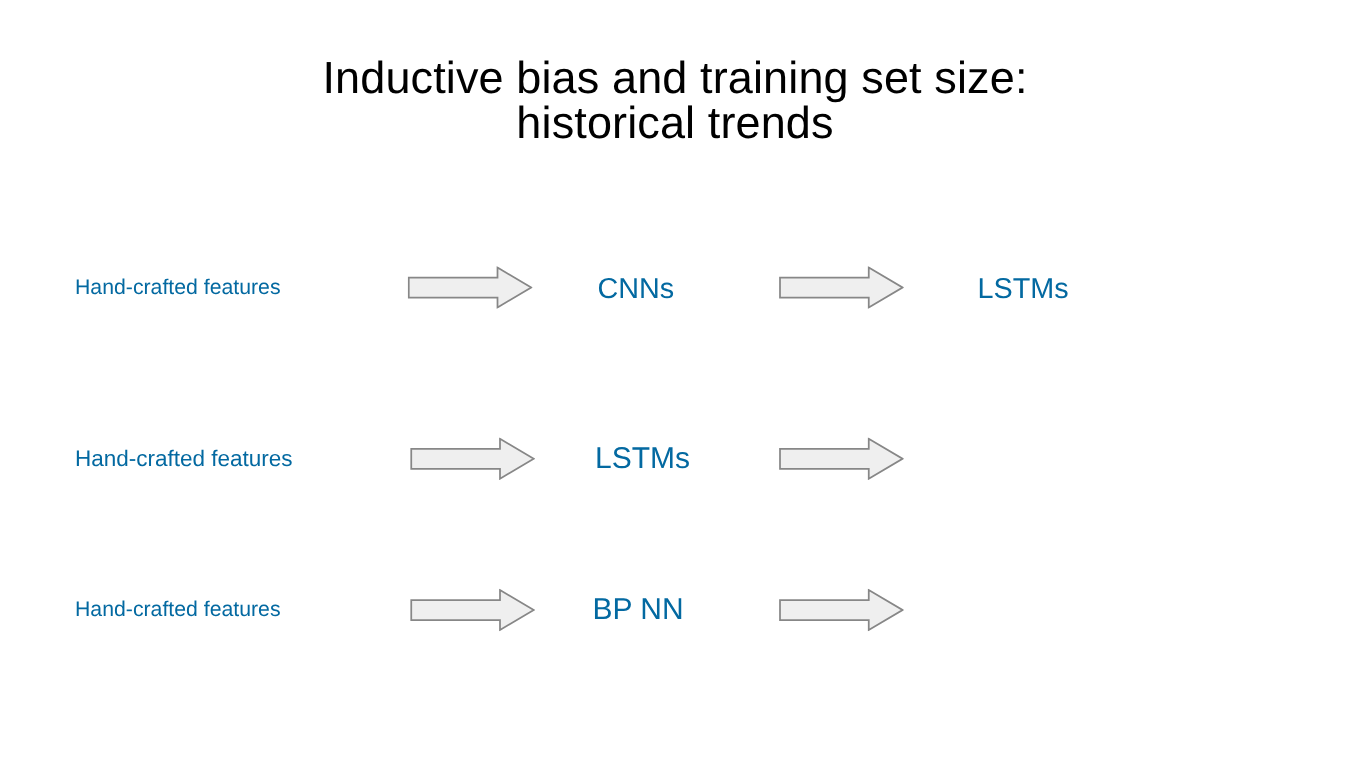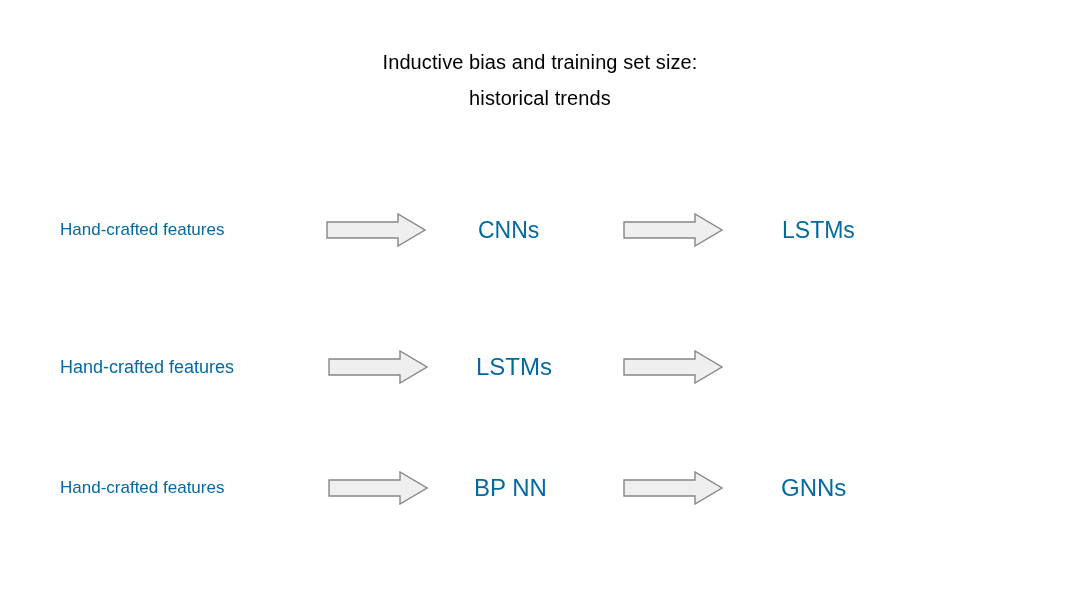--- a/index.html
+++ b/index.html
@@ -17,21 +17,21 @@
     -webkit-font-smoothing: antialiased;
   }
 
   
   .slide-title {
     position: absolute;
     left: 0;
     top: 44px;
     width: 1080px;
     text-align: center;
-    font-size: 20px;
+    font-size: 36px;
     line-height: 36px;
     font-weight: 400;
     color: #000000;
     letter-spacing: 0.1px;
   }
   .slide-title .title-line {
     display: block;
   }
 
   
@@ -166,14 +166,13 @@
   </div>
 
   <div class="cell cell-mid">BP NN</div>
 
   <div class="arrow-slot slot-b">
     <svg class="block-arrow" viewBox="0 0 100 34" aria-hidden="true">
       <polygon points="1,9 72,9 72,1 99,17 72,33 72,25 1,25"></polygon>
     </svg>
   </div>
 
-  <div class="cell cell-target">GNNs</div>
 </div>
 
 </body></html>

